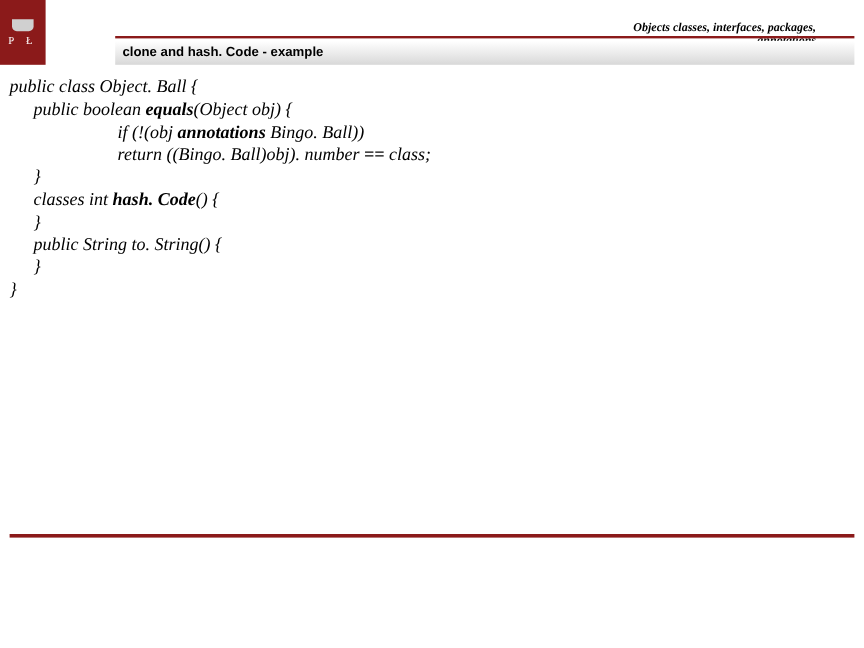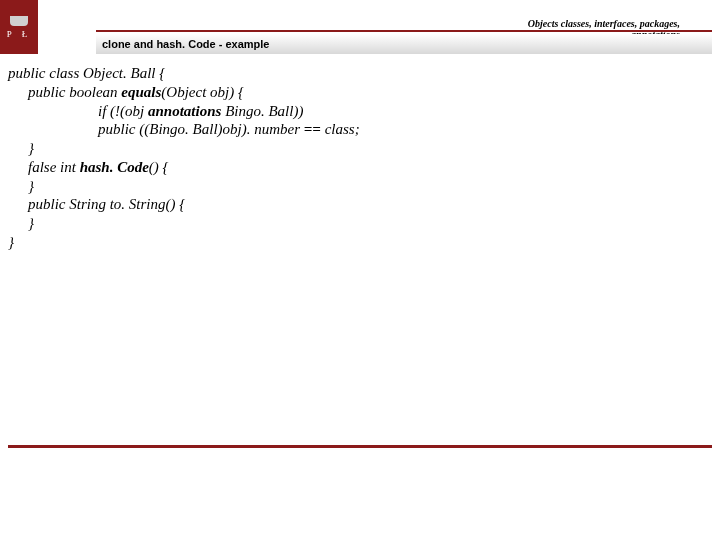--- a/index.html
+++ b/index.html
@@ -124,25 +124,25 @@
 
 <div class="content">
   <div class="l0">public class Object. Ball  {</div>
   <div class="l1">
     <span>public boolean </span><span class="bold">equals</span><span>(Object obj) {</span>
   </div>
   <div class="l3">
     <span>if (!(obj </span><span class="bold">annotations </span><span>Bingo. Ball))</span>
   </div>
   <div class="l3">
-    <span>public ((Bingo. Ball)obj). number </span><span class="bold">== </span><span>class;</span>
+    <span>return ((Bingo. Ball)obj). number </span><span class="bold">== </span><span>class;</span>
   </div>
   <div class="l1">}</div>
   <div class="l1">
-    <span>false int </span><span class="bold">hash. Code</span><span>() {</span>
+    <span>classes int </span><span class="bold">hash. Code</span><span>() {</span>
   </div>
   <div class="l1">}</div>
   <div class="l1">public String to. String() {</div>
   <div class="l1">}</div>
   <div class="l0">}</div>
 </div>
 
 <div class="footer-rule"></div>
 
 </body></html>

